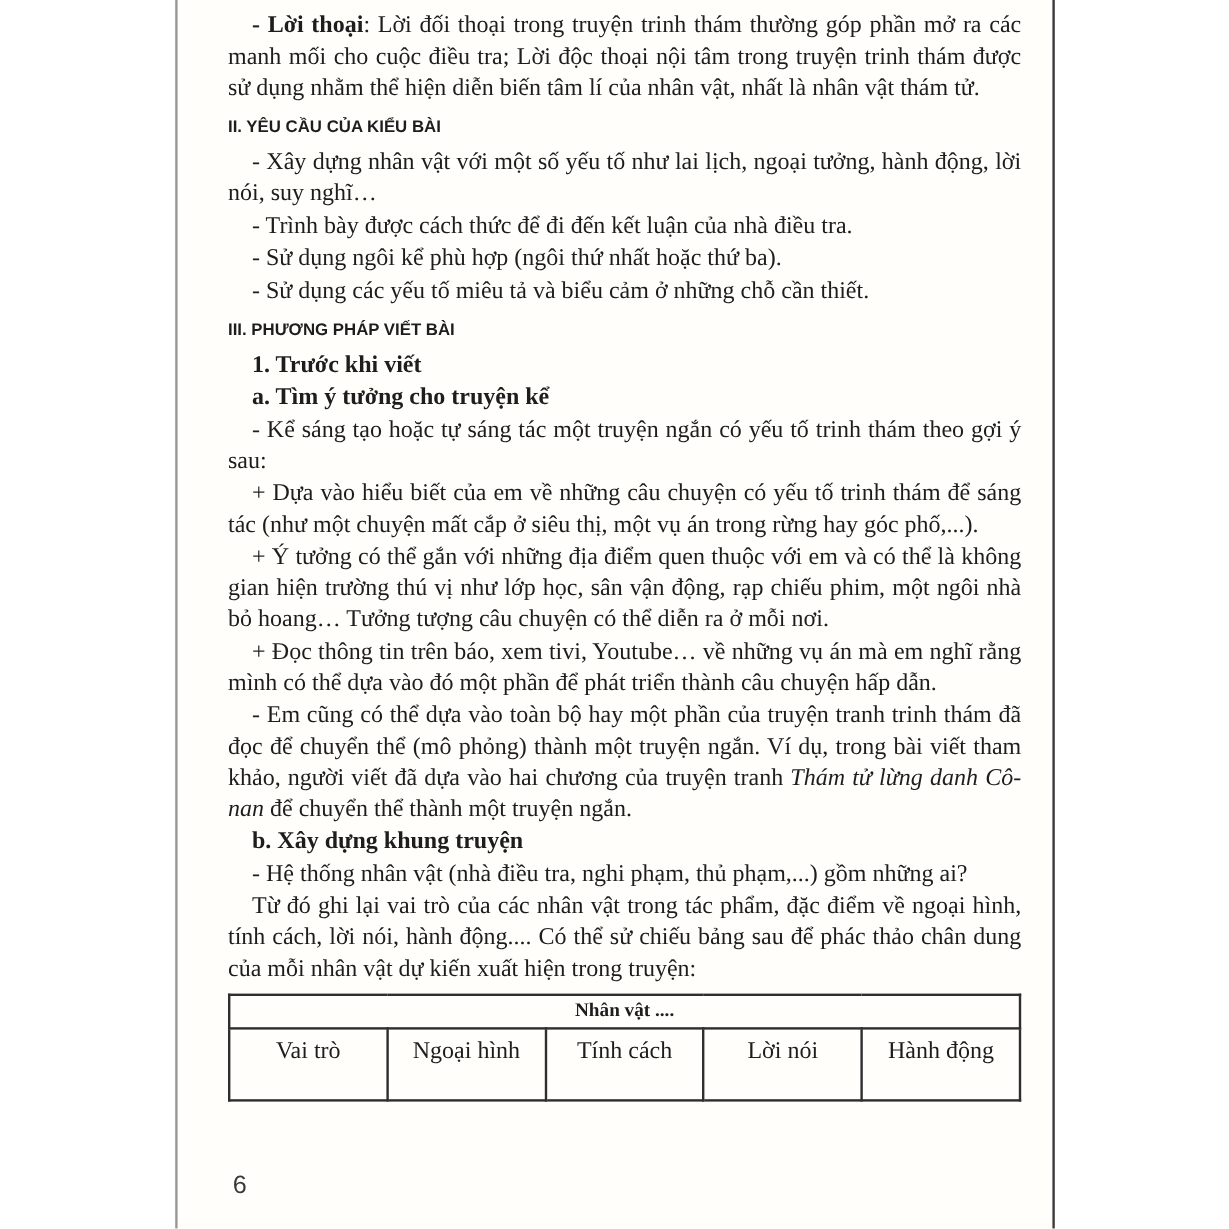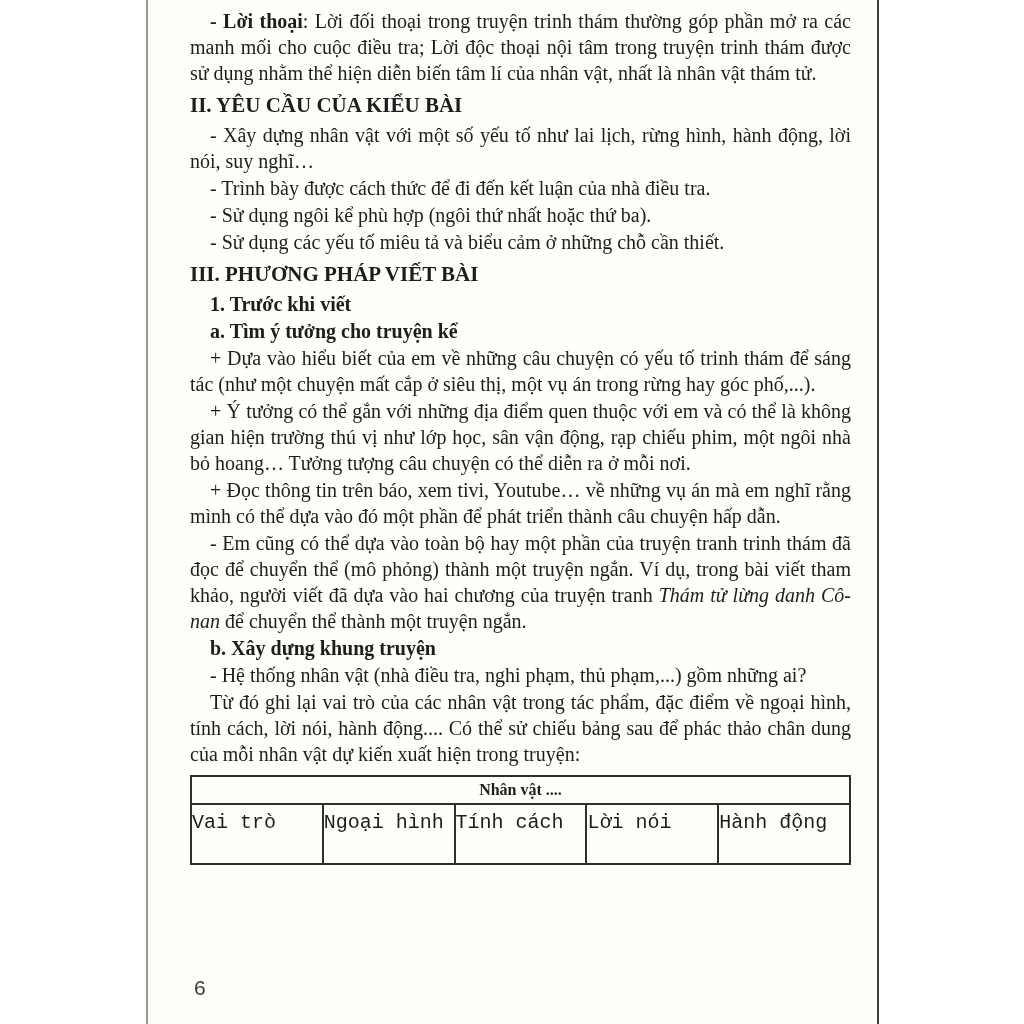--- a/index.html
+++ b/index.html
@@ -10,62 +10,63 @@
     border-left:2px solid #979797;border-right:2px solid #3c3c3c;
   }
   .content{
     padding:7px 26px 0 42px;
     font-family:"Liberation Serif", serif;
     font-size:20px;line-height:26px;color:#1d1d1d;
     text-align:justify;
   }
   p.body{margin:1px 0;text-indent:20px;}
   .h-sans{
-    font-family:Liberation Serif, serif;
-    font-weight:bold;font-size:21px;line-height:27px;
+    font-family:Liberation Sans, sans-serif;
+    font-weight:bold;font-size:14px;line-height:27px;
     margin:6px 0 3px;text-align:left;
   }
   .h-serif{font-weight:bold;margin:1px 0;text-indent:20px;text-align:left;}
   table.sketch{
     width:100%;border-collapse:collapse;margin:8px 0 3px;
     border:2px solid #2e2e2e;table-layout:fixed;
   }
   table.sketch th, table.sketch td{
     border:2px solid #2e2e2e;padding:0;vertical-align:top;
   }
   th.tbl-title{font-size:16px;font-weight:bold;padding:2px 0 3px;text-align:center;}
   td .cell{display:flex;flex-direction:column;height:58px;}
-  td .lbl{display:block;padding-top:5px;text-indent:0;font-family:Liberation Mono, monospace;}
+  td .lbl{display:block;text-align:center;padding-top:5px;text-indent:0;}
   .pageno{
     position:absolute;left:46px;bottom:24px;
     font-family:"Liberation Sans", sans-serif;
     font-size:21px;color:#3a3a3a;
   }
 </style>
 </head>
 <body>
 
 <div class="canvas">
   <div class="sheet">
     <div class="content">
 
       <p class="body"><b>- Lời thoại</b><span>: Lời đối thoại trong truyện trinh thám thường góp phần mở ra các manh mối cho cuộc điều tra; Lời độc thoại nội tâm trong truyện trinh thám được sử dụng nhằm thể hiện diễn biến tâm lí của nhân vật, nhất là nhân vật thám tử.</span></p>
 
       <div class="h-sans">II. YÊU CẦU CỦA KIỂU BÀI</div>
 
-      <p class="body">- Xây dựng nhân vật với một số yếu tố như lai lịch, rừng hình, hành động, lời nói, suy nghĩ…</p>
+      <p class="body">- Xây dựng nhân vật với một số yếu tố như lai lịch, ngoại tưởng, hành động, lời nói, suy nghĩ…</p>
       <p class="body">- Trình bày được cách thức để đi đến kết luận của nhà điều tra.</p>
       <p class="body">- Sử dụng ngôi kể phù hợp (ngôi thứ nhất hoặc thứ ba).</p>
       <p class="body">- Sử dụng các yếu tố miêu tả và biểu cảm ở những chỗ cần thiết.</p>
 
       <div class="h-sans">III. PHƯƠNG PHÁP VIẾT BÀI</div>
 
       <p class="h-serif">1. Trước khi viết</p>
       <p class="h-serif">a. Tìm ý tưởng cho truyện kể</p>
 
+      <p class="body">- Kể sáng tạo hoặc tự sáng tác một truyện ngắn có yếu tố trinh thám theo gợi ý sau:</p>
       <p class="body">+ Dựa vào hiểu biết của em về những câu chuyện có yếu tố trinh thám để sáng tác (như một chuyện mất cắp ở siêu thị, một vụ án trong rừng hay góc phố,...).</p>
       <p class="body">+ Ý tưởng có thể gắn với những địa điểm quen thuộc với em và có thể là không gian hiện trường thú vị như lớp học, sân vận động, rạp chiếu phim, một ngôi nhà bỏ hoang… Tưởng tượng câu chuyện có thể diễn ra ở mỗi nơi.</p>
       <p class="body">+ Đọc thông tin trên báo, xem tivi, Youtube… về những vụ án mà em nghĩ rằng mình có thể dựa vào đó một phần để phát triển thành câu chuyện hấp dẫn.</p>
 
       <p class="body"><span>- Em cũng có thể dựa vào toàn bộ hay một phần của truyện tranh trinh thám đã đọc để chuyển thể (mô phỏng) thành một truyện ngắn. Ví dụ, trong bài viết tham khảo, người viết đã dựa vào hai chương của truyện tranh </span><i>Thám tử lừng danh Cô-nan</i><span> để chuyển thể thành một truyện ngắn.</span></p>
 
       <p class="h-serif">b. Xây dựng khung truyện</p>
 
       <p class="body">- Hệ thống nhân vật (nhà điều tra, nghi phạm, thủ phạm,...) gồm những ai?</p>
       <p class="body">Từ đó ghi lại vai trò của các nhân vật trong tác phẩm, đặc điểm về ngoại hình, tính cách, lời nói, hành động.... Có thể sử chiếu bảng sau để phác thảo chân dung của mỗi nhân vật dự kiến xuất hiện trong truyện:</p>

